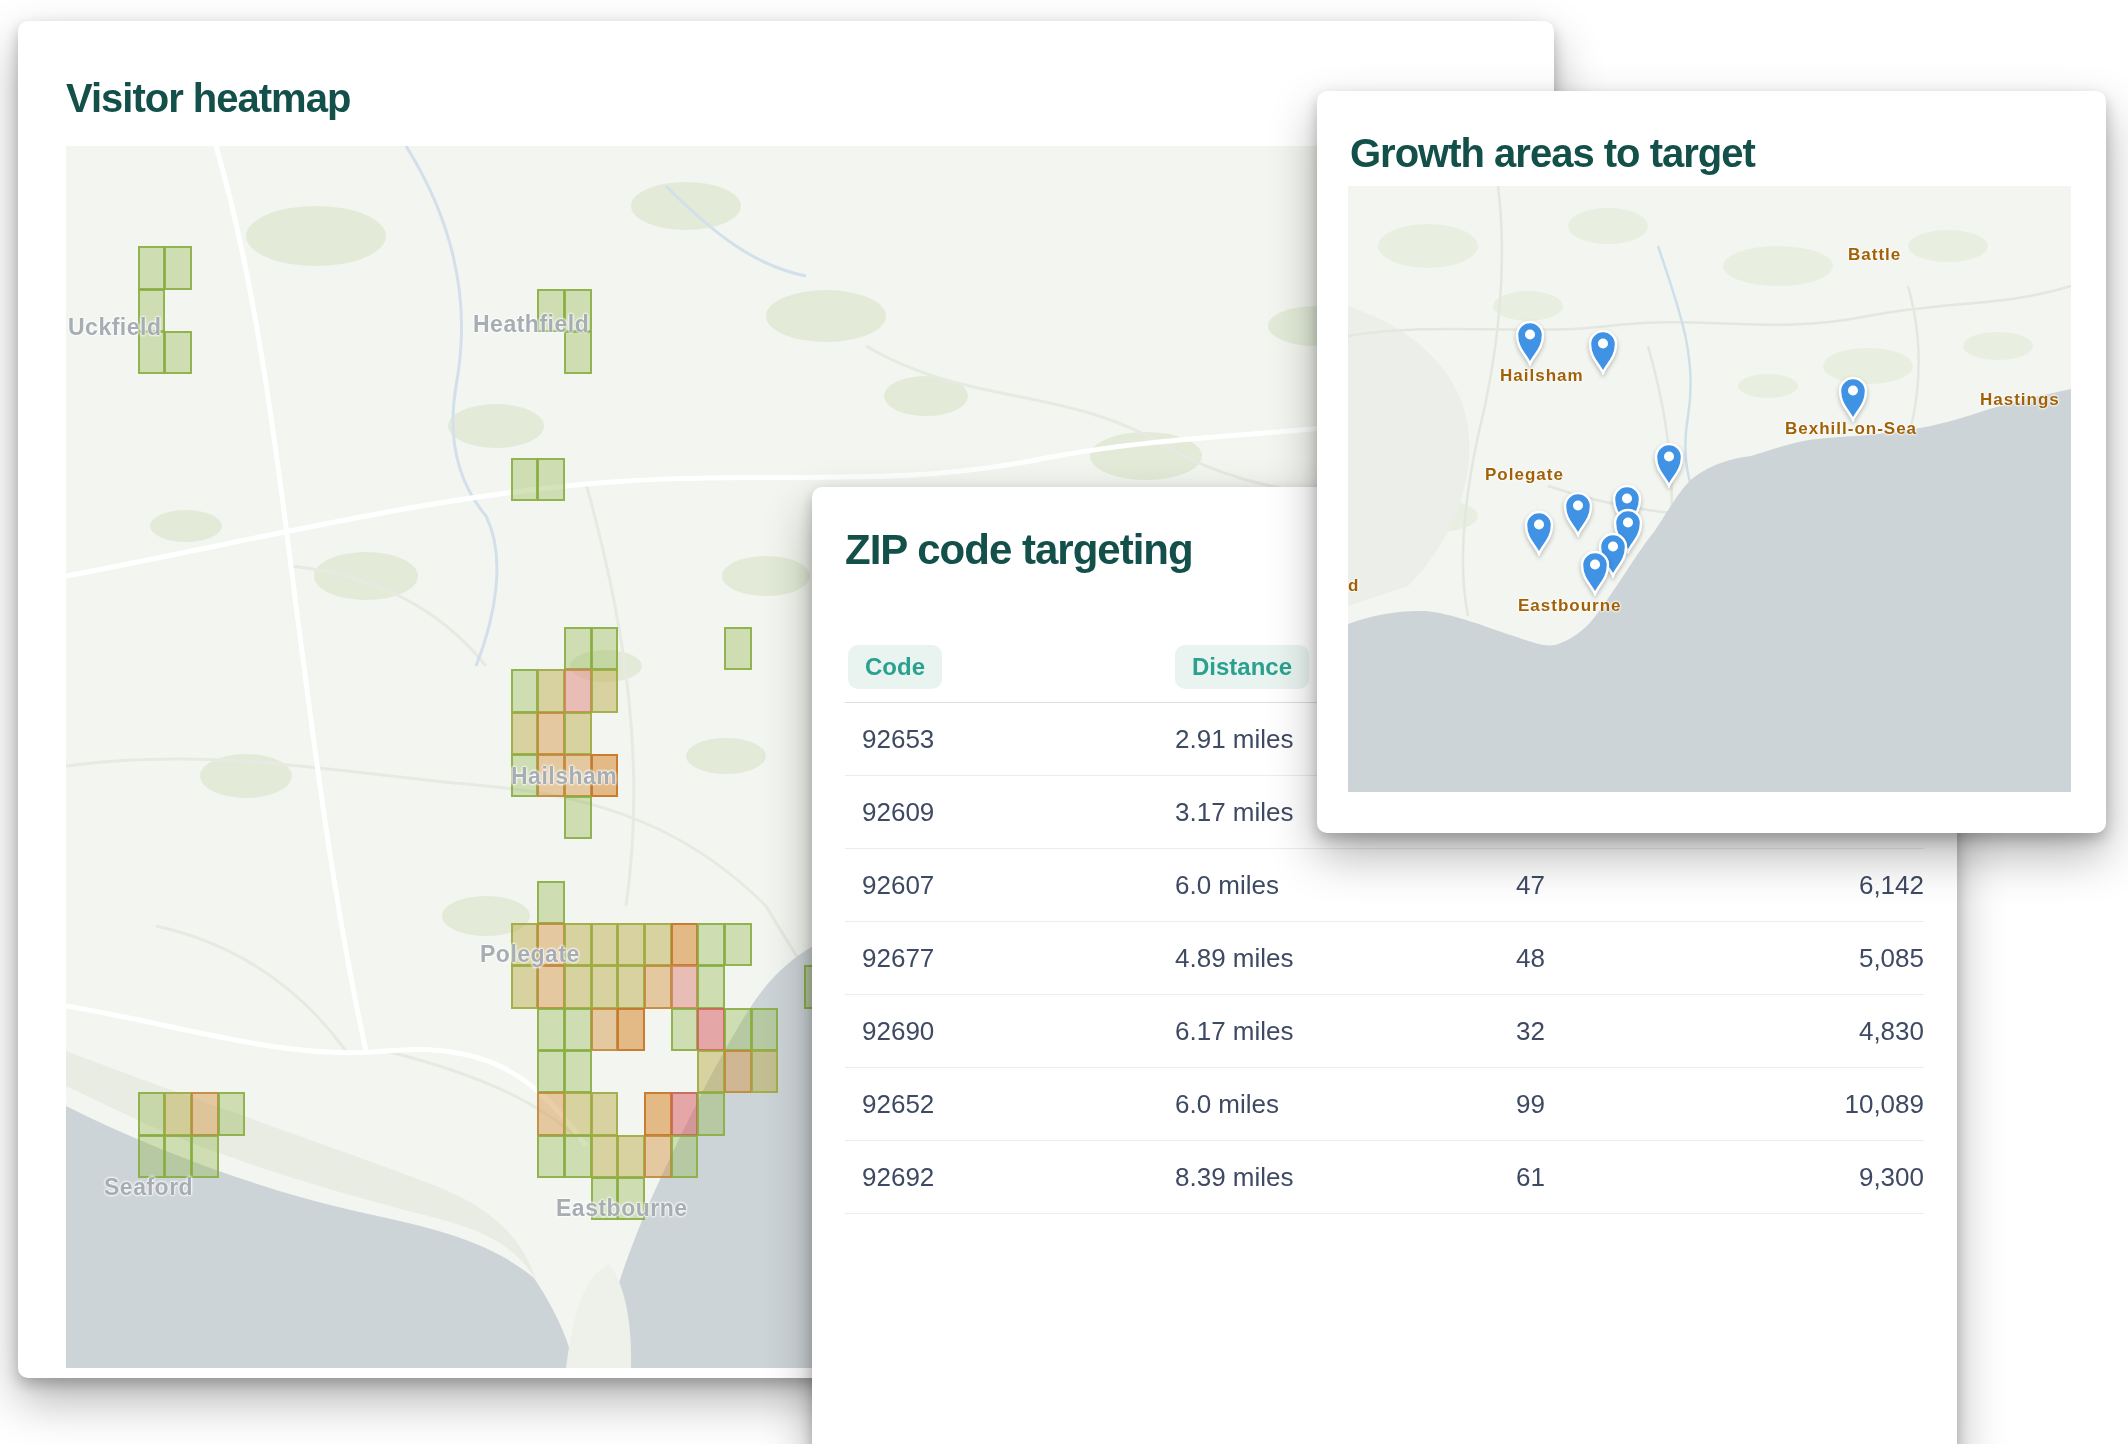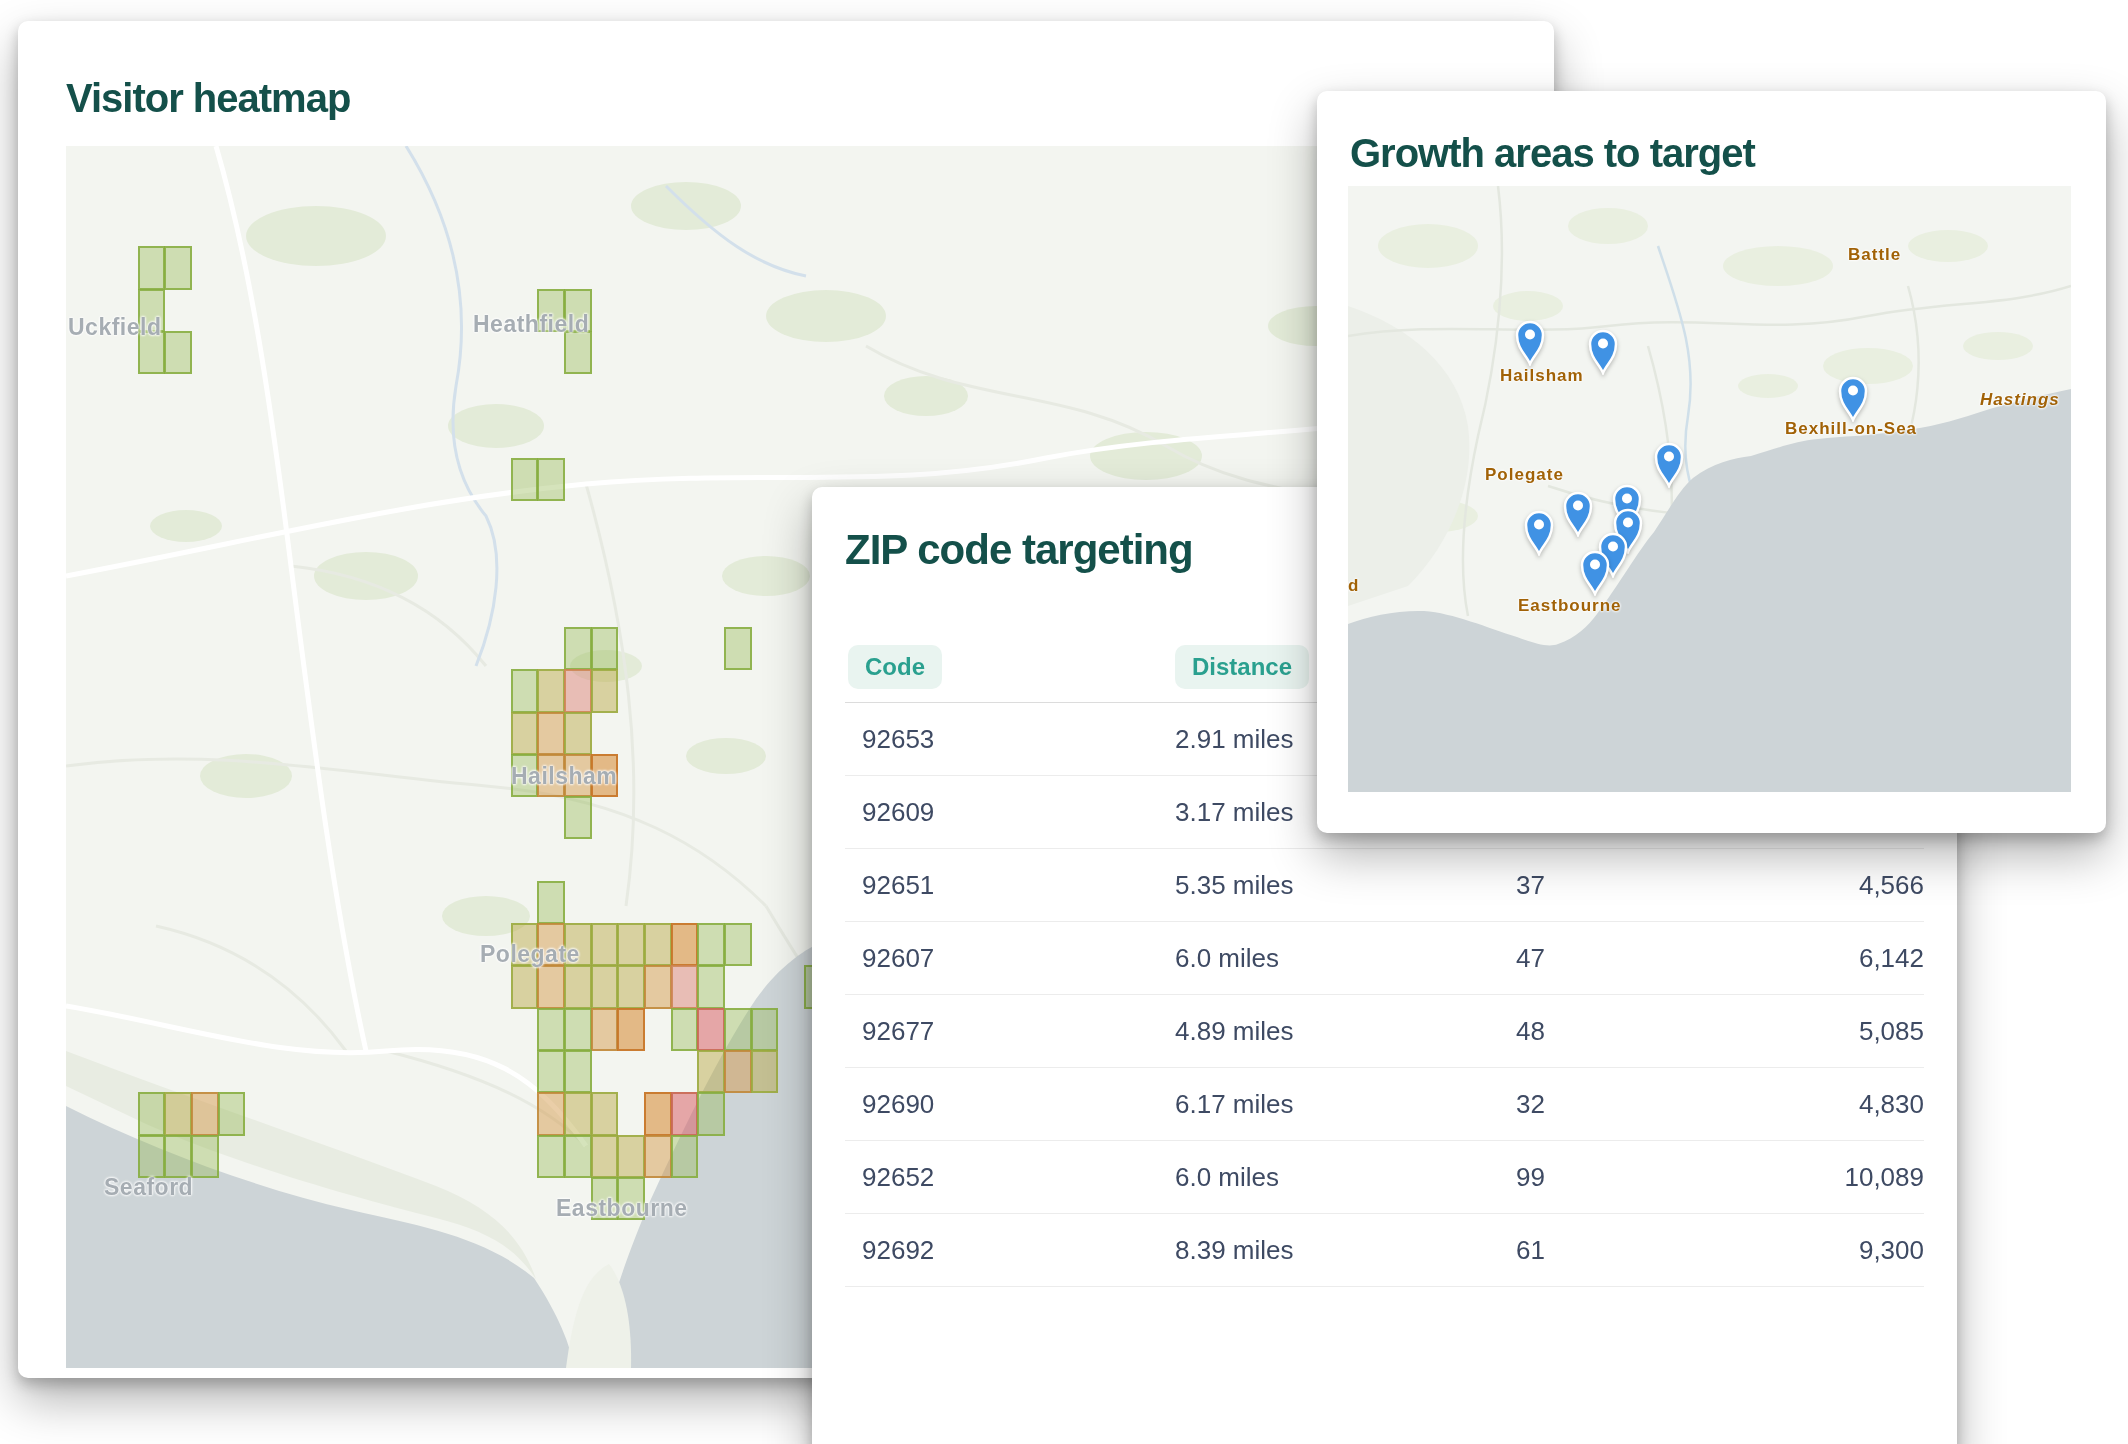--- a/index.html
+++ b/index.html
@@ -226,26 +226,20 @@
           <span class="c3"></span>
           <span class="c4"></span>
         </div>
         <div class="zip-row">
           <span class="c1">92609</span>
           <span class="c2">3.17 miles</span>
           <span class="c3"></span>
           <span class="c4"></span>
         </div>
         <div class="zip-row">
-          <span class="c1">92651</span>
-          <span class="c2">5.35 miles</span>
-          <span class="c3">37</span>
-          <span class="c4">4,566</span>
-        </div>
-        <div class="zip-row">
           <span class="c1">92607</span>
           <span class="c2">6.0 miles</span>
           <span class="c3">47</span>
           <span class="c4">6,142</span>
         </div>
         <div class="zip-row">
           <span class="c1">92677</span>
           <span class="c2">4.89 miles</span>
           <span class="c3">48</span>
           <span class="c4">5,085</span>
@@ -295,21 +289,21 @@
         <path d="M300 160 C 320 230 330 300 320 370"></path>
         <path d="M200 300 C 260 320 320 330 380 330"></path>
         <path d="M480 260 C 520 300 560 330 610 350"></path>
         <path d="M560 100 C 580 170 570 240 545 290"></path>
       </g>
       <path d="M310 60 C 330 120 350 170 340 230 C 333 270 340 300 355 330" fill="none" stroke="#cfdfe9" stroke-width="2.5"></path>
       <path d="M0 438 C 20 430 50 424 76 425 C 105 427 140 442 169 451 C 185 457 200 462 210 458 C 228 452 240 440 249 428 C 270 400 290 365 306 346 C 322 322 332 303 345 292 C 365 277 385 272 403 270 C 430 262 447 255 470 253 C 495 250 520 250 545 246 C 570 243 595 238 620 230 C 650 220 680 212 723 203 L 723 606 L 0 606 Z" fill="#cdd4d7"></path>
     </svg>
     <div id="growth-labels">
         <span class="map-label" style="left: 500px; top: 59px;">Battle</span>
-        <span class="map-label" style="left: 632px; top: 204px; font-style: italic;">Hastings</span>
+        <span class="map-label" style="left: 632px; top: 204px;">Hastings</span>
         <span class="map-label" style="left: 152px; top: 180px;">Hailsham</span>
         <span class="map-label" style="left: 437px; top: 233px;">Bexhill-on-Sea</span>
         <span class="map-label" style="left: 137px; top: 279px;">Polegate</span>
         <span class="map-label" style="left: 170px; top: 410px;">Eastbourne</span>
         <span class="map-label" style="left: 0px; top: 390px;">d</span>
       </div>
     <div id="growth-pins">
         <div class="pin" style="left: 182px; top: 178px;"><svg viewBox="-17 -48 34 50" width="34" height="50">
             <path d="M0 0 C -3.5 -9 -13 -15 -13 -29 A 13 13 0 1 1 13 -29 C 13 -15 3.5 -9 0 0 Z" fill="#4092e4" stroke="#ffffff" stroke-width="2.5"></path>
             <circle cx="0" cy="-29.5" r="5" fill="#ffffff"></circle>

